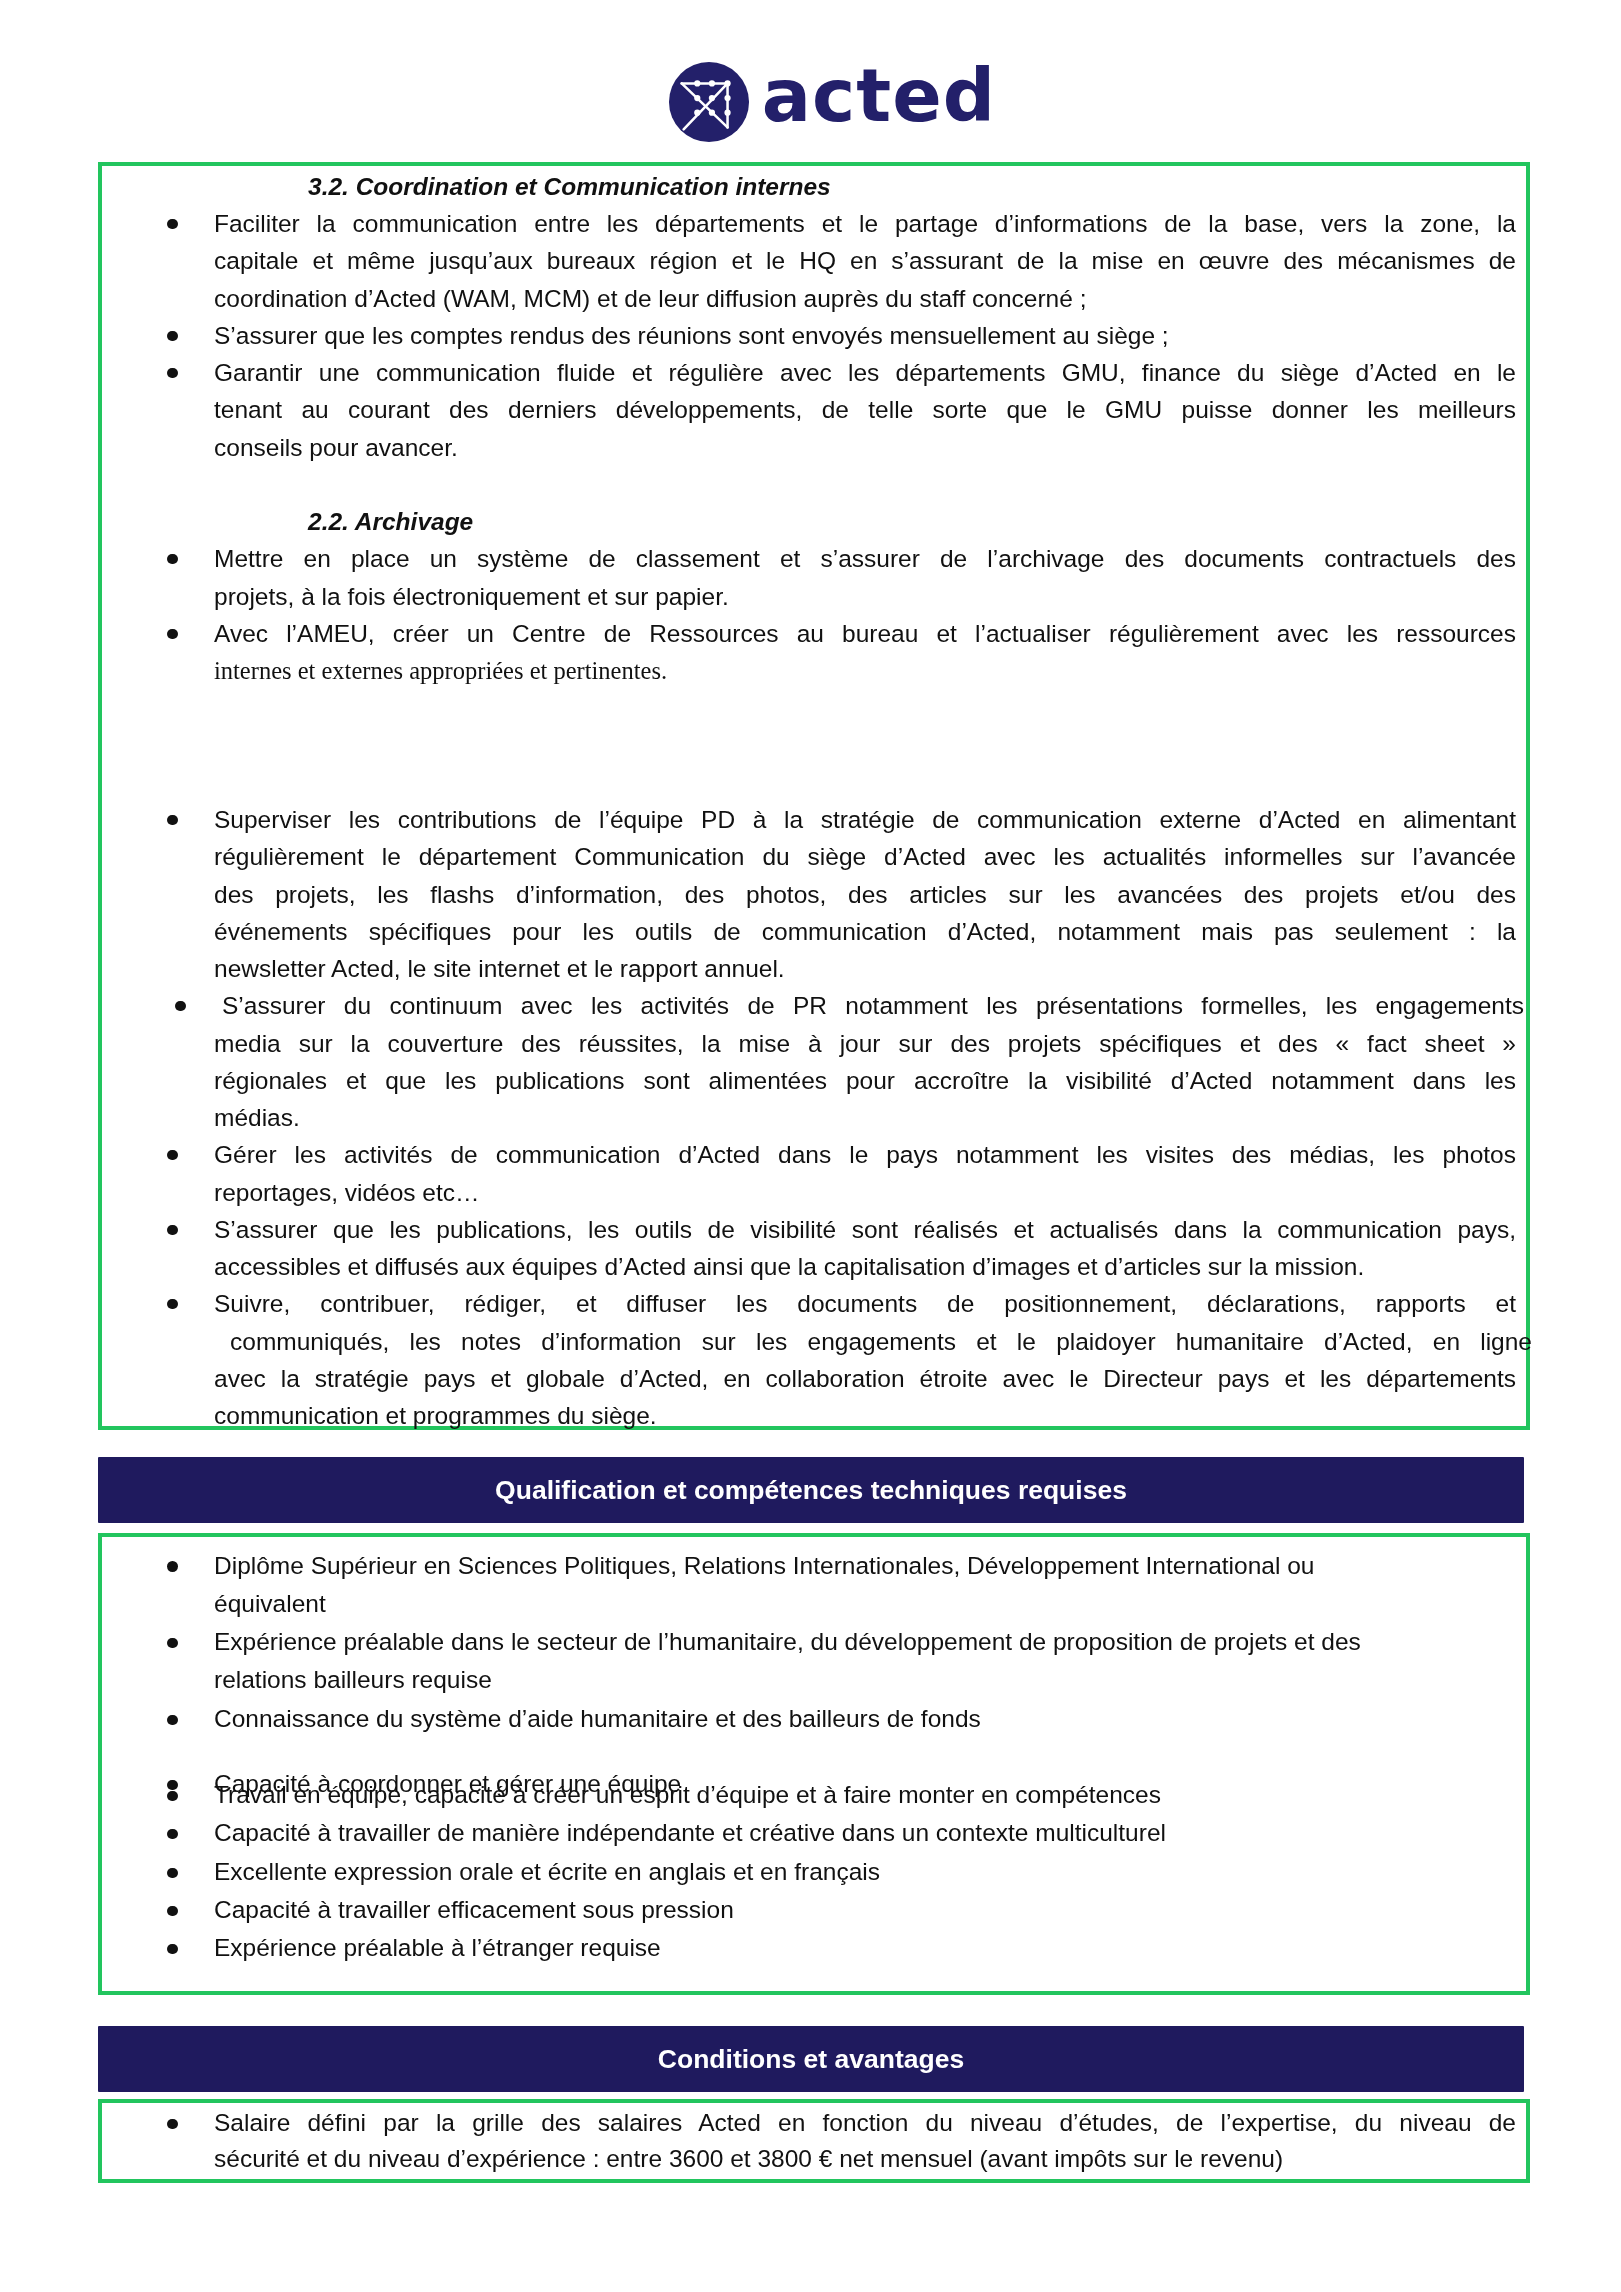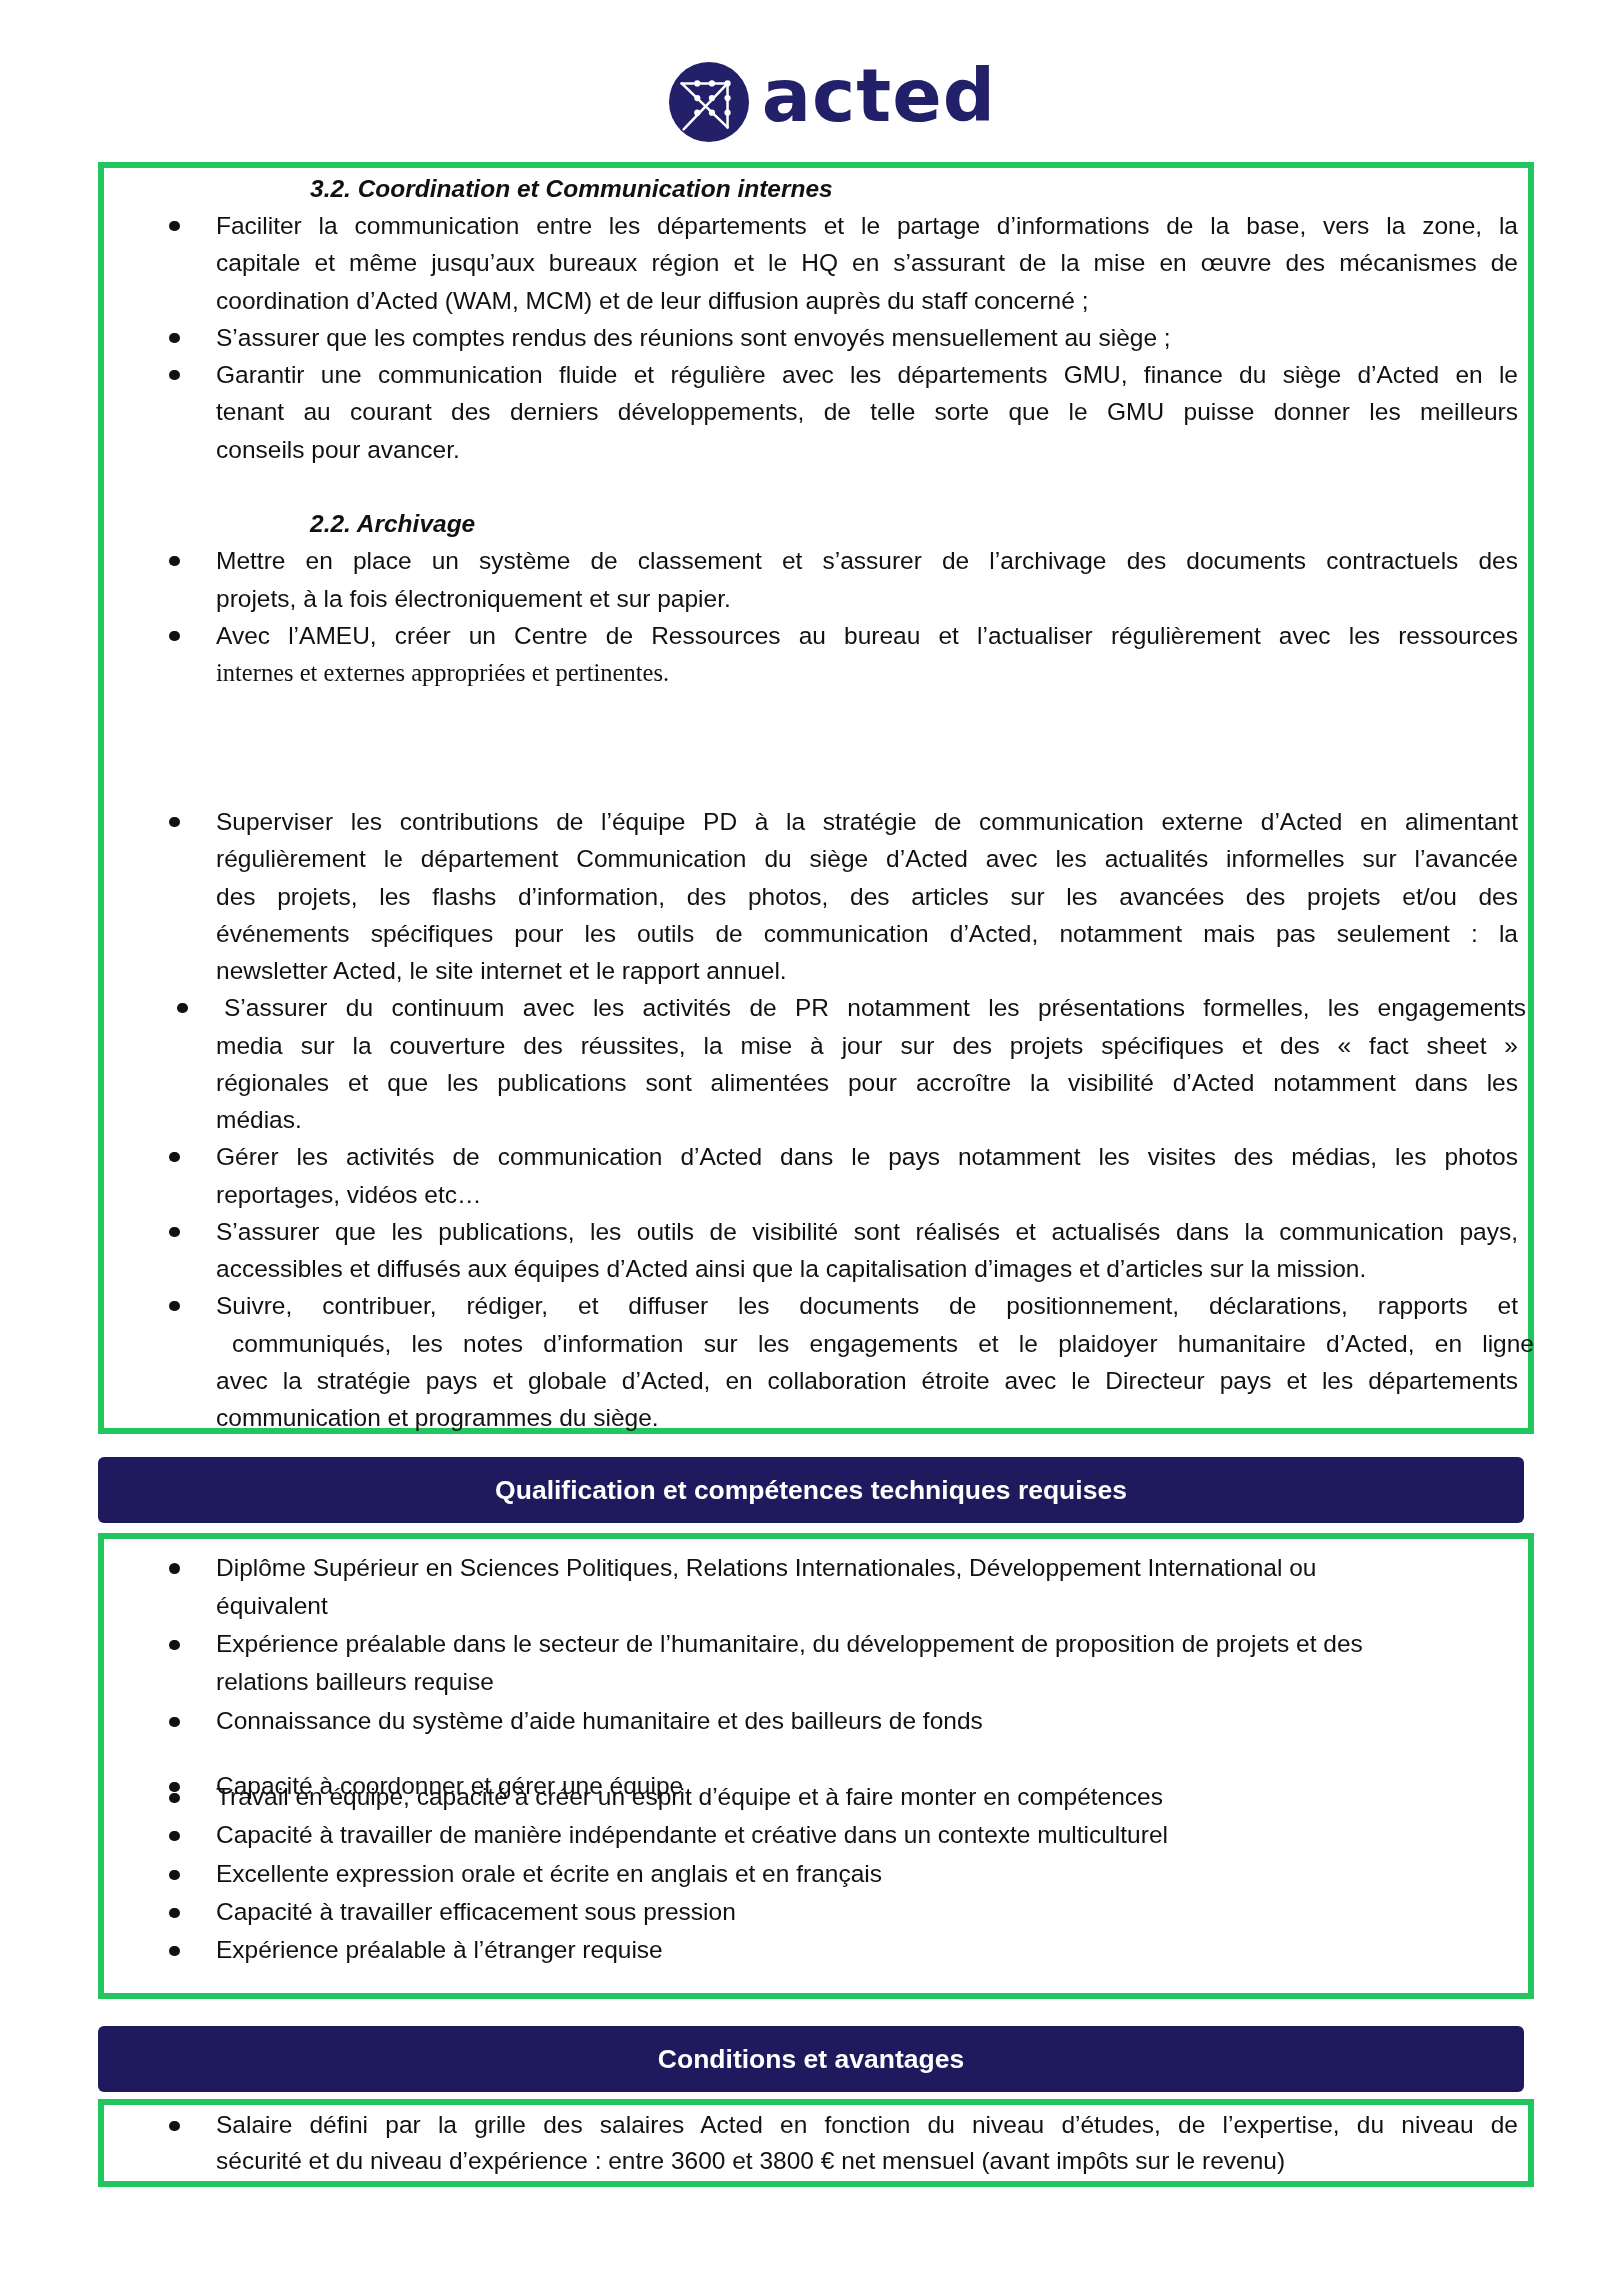--- a/index.html
+++ b/index.html
@@ -3,32 +3,32 @@
 <meta charset="utf-8">
 <style>
   html, body { margin: 0; padding: 0; background: #ffffff; }
   body { width: 1621px; height: 2293px; position: relative; overflow: hidden;
          font-family: "Liberation Sans", "DejaVu Sans", sans-serif; color: #111111; }
   .logo { position: absolute; left: 668px; top: 61px; height: 82px; display: flex; align-items: center; }
   .logo-mark { width: 82px; height: 82px; }
   .logo-text { font-family: "DejaVu Sans", sans-serif; font-size: 73px; font-weight: 600;
                color: #23206a; letter-spacing: 1px; margin-left: 11.8px; line-height: 82px;
                position: relative; top: -5.9px; }
-  .box { position: absolute; left: 98px; width: 1424px; border: 6px solid #22c55e; box-sizing: content-box; }
+  .box { position: absolute; left: 98px; width: 1424px; border: 4px solid #22c55e; box-sizing: content-box; }
   .box1 { top: 162px; height: 1260px; }
   .box2 { top: 1533px; height: 454px; }
   .box3 { top: 2099px; height: 76px; }
   .line { position: absolute; left: 0; right: 0; height: 37px; line-height: 37px; font-size: 24.5px;
           white-space: nowrap; }
   .line .txt { position: absolute; left: 112px; width: 1302px; display: block; overflow: visible; }
   .line.justify .txt { text-align: justify; text-align-last: justify; white-space: normal; }
   .bullet { position: absolute; left: 65px; top: 13.7px; width: 10.8px; height: 10.8px; border-radius: 50%; background: #111; }
   .h-sub { position: absolute; left: 206px; font-size: 24.5px; font-weight: bold; font-style: italic; }
   .h-main { position: absolute; left: 112px; font-size: 24.5px; font-weight: bold; }
-  .header-bar { position: absolute; left: 98px; width: 1426px; height: 66px; border-radius: 6px;
+  .header-bar { position: absolute; left: 98px; width: 1426px; height: 66px; border-radius: 1px;
                 background: #1f1a5e; color: #ffffff; font-weight: bold; font-size: 26.5px;
                 display: flex; align-items: center; justify-content: center; }
   .hb1 { top: 1457px; }
   .hb2 { top: 2026px; }
 </style>
 </head>
 <body>
 
 <div class="logo">
   <svg class="logo-mark" viewBox="0 0 84 84">

